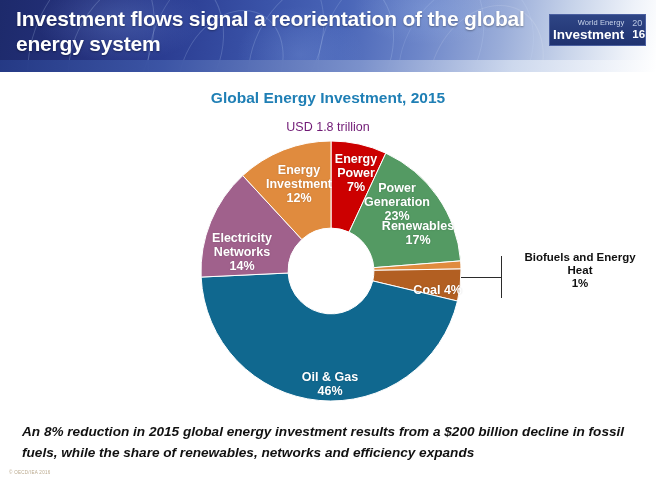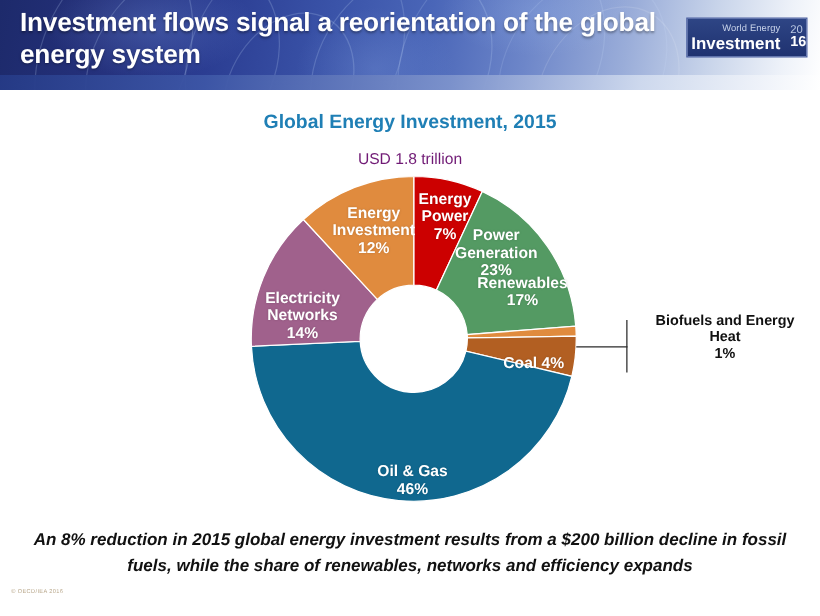--- a/index.html
+++ b/index.html
@@ -87,42 +87,42 @@
   .slice-label{
     position:absolute;
     color:#ffffff;font-weight:bold;font-size:12.5px;line-height:14px;
     text-align:center;
     text-shadow:0 0 2px rgba(0,0,0,.18);
     white-space:nowrap;
   }
   .lbl-thermal{left:321px;top:152px;width:70px;}
   .lbl-powergen{left:349px;top:181px;width:96px;}
   .lbl-renew{left:378px;top:219px;width:80px;}
-  .lbl-coal{left:392px;top:283px;width:70px;text-align:center;}
+  .lbl-coal{left:392px;top:283px;width:70px;text-align:right;}
   .lbl-oil{left:270px;top:334px;width:120px;margin-top:36px;}
   .lbl-elec{left:196px;top:231px;width:92px;}
   .lbl-eff{left:258px;top:163px;width:82px;}
 
   
   .callout-line{
     position:absolute;left:461px;top:277px;width:41px;height:1px;
     background:#2b2b2b;
   }
   .callout-tick{
     position:absolute;left:501px;top:256px;width:1px;height:42px;
     background:#2b2b2b;
   }
   .callout-text{
     position:absolute;left:506px;top:251px;width:148px;text-align:center;
     color:#111111;font-size:11.5px;font-weight:bold;line-height:13px;
   }
 
   
   .caption{
-    position:absolute;left:22px;top:421px;width:612px;text-align:center;
+    position:absolute;left:22px;top:421px;width:612px;
     color:#111111;font-size:13.6px;font-weight:bold;font-style:italic;
     line-height:21px;
   }
   .copyright{
     position:absolute;left:9px;top:470px;
     color:#b9a88c;font-size:4.5px;letter-spacing:.3px;
   }
 </style>
 </head>
 <body>

